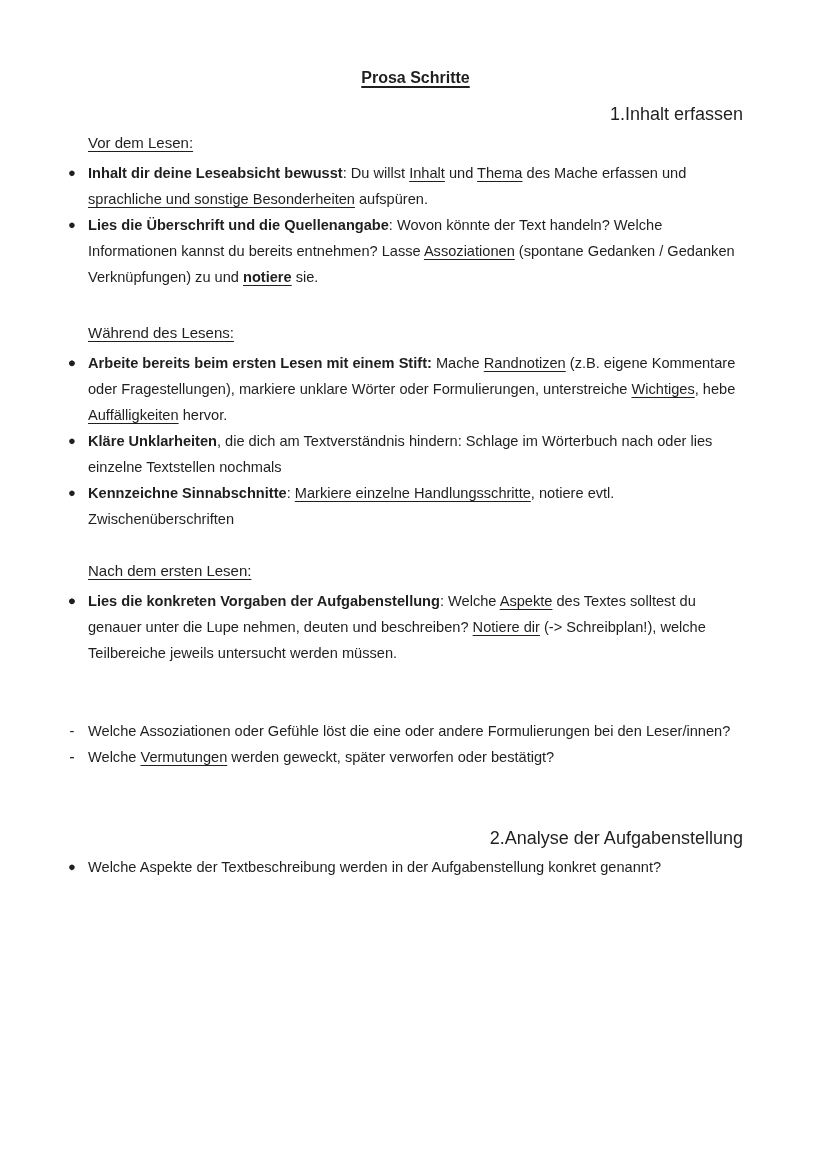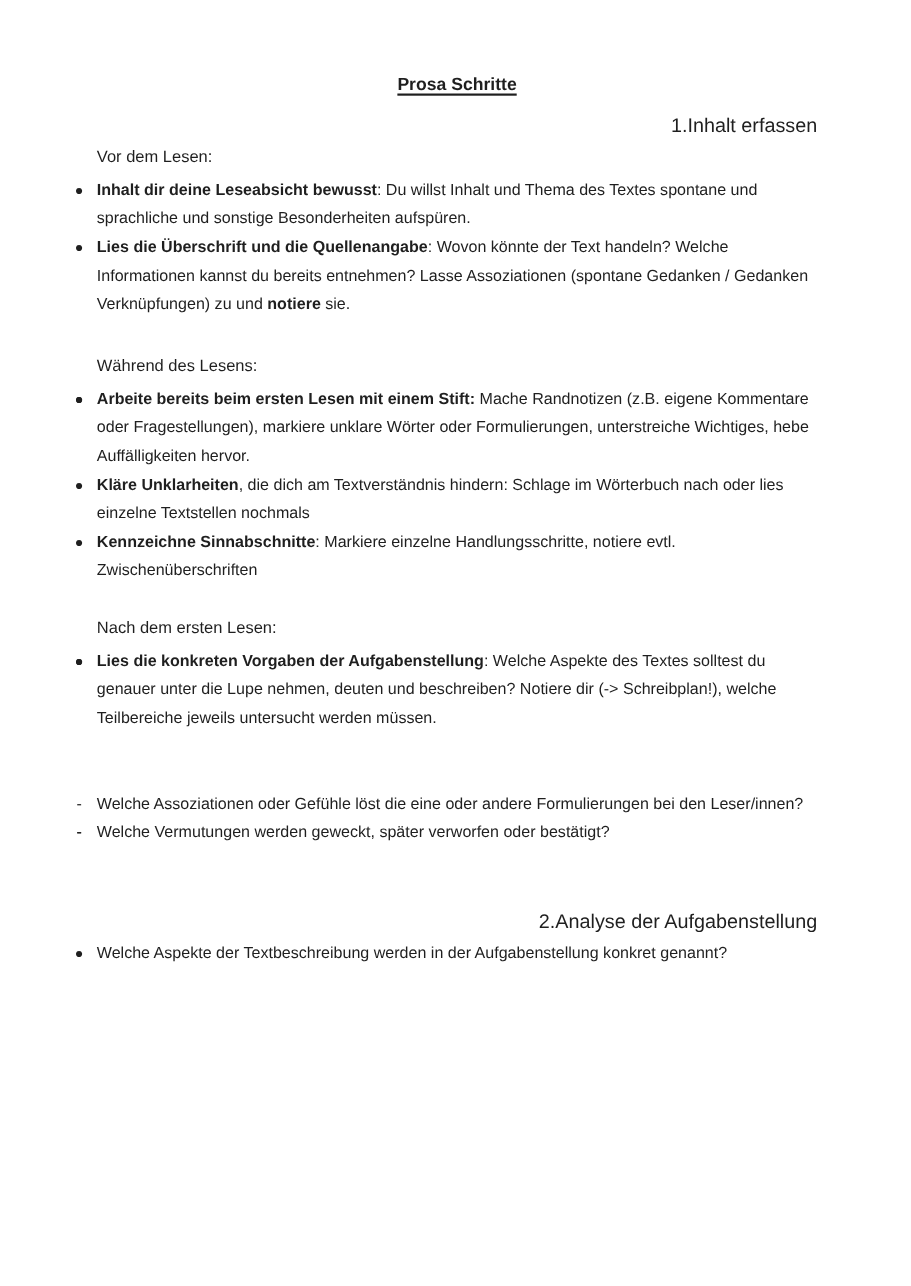--- a/index.html
+++ b/index.html
@@ -63,35 +63,36 @@
     line-height: 26px;
   }
   .bullet > .marker {
     font-size: 13px;
   }
   .dash > .marker {
     font-size: 14.6px;
   }
   .b { font-weight: 700; }
   .u {
+    text-decoration: underline;
     text-underline-offset: 3px;
     text-decoration-thickness: 1px;
   }
   .spacer { width: 100%; }
 </style>
 </head>
 <body>
 
 <div class="page">
   <div class="content">
     <div class="doc-title">Prosa Schritte</div>
     <div id="doc-blocks">
         <div class="block hnum"><span class="num">1.</span><span class="txt"><span>Inhalt erfassen</span></span></div>
         <div class="block sub"><span class="txt"><span class="u">Vor dem Lesen:</span></span></div>
-        <div class="block bullet"><span class="marker">●</span><span class="txt"><span class="b">Inhalt dir deine Leseabsicht bewusst</span><span>: Du willst </span><span class="u">Inhalt</span><span> und </span><span class="u">Thema</span><span> des Textes spontane und </span><span class="u">sprachliche und sonstige Besonderheiten</span><span> aufspüren.</span></span></div>
+        <div class="block bullet"><span class="marker">●</span><span class="txt"><span class="b">Inhalt dir deine Leseabsicht bewusst</span><span>: Du willst </span><span class="u">Inhalt</span><span> und </span><span class="u">Thema</span><span> des Mache erfassen und </span><span class="u">sprachliche und sonstige Besonderheiten</span><span> aufspüren.</span></span></div>
         <div class="block bullet"><span class="marker">●</span><span class="txt"><span class="b">Lies die Überschrift und die Quellenangabe</span><span>: Wovon könnte der Text handeln? Welche Informationen kannst du bereits entnehmen? Lasse </span><span class="u">Assoziationen</span><span> (spontane Gedanken / Gedanken Verknüpfungen) zu und </span><span class="b u">notiere</span><span> sie.</span></span></div>
         <div class="spacer" style="height: 30px;"></div>
         <div class="block sub"><span class="txt"><span class="u">Während des Lesens:</span></span></div>
         <div class="block bullet"><span class="marker">●</span></div>
         <div class="block bullet"><span class="marker">●</span><span class="txt"><span class="b">Arbeite bereits beim ersten Lesen mit einem Stift:</span><span> Mache </span><span class="u">Randnotizen</span><span> (z.B. eigene Kommentare oder Fragestellungen), markiere unklare Wörter oder Formulierungen, unterstreiche </span><span class="u">Wichtiges</span><span>, hebe </span><span class="u">Auffälligkeiten</span><span> hervor.</span></span></div>
         <div class="block bullet"><span class="marker">●</span><span class="txt"><span class="b">Kläre Unklarheiten</span><span>, die dich am Textverständnis hindern: Schlage im Wörterbuch nach oder lies einzelne Textstellen nochmals</span></span></div>
         <div class="block bullet"><span class="marker">●</span><span class="txt"><span class="b">Kennzeichne Sinnabschnitte</span><span>: </span><span class="u">Markiere einzelne Handlungsschritte</span><span>, notiere evtl. Zwischenüberschriften</span></span></div>
         <div class="spacer" style="height: 26px;"></div>
         <div class="block sub"><span class="txt"><span class="u">Nach dem ersten Lesen:</span></span></div>
         <div class="block bullet"><span class="marker">●</span></div>

